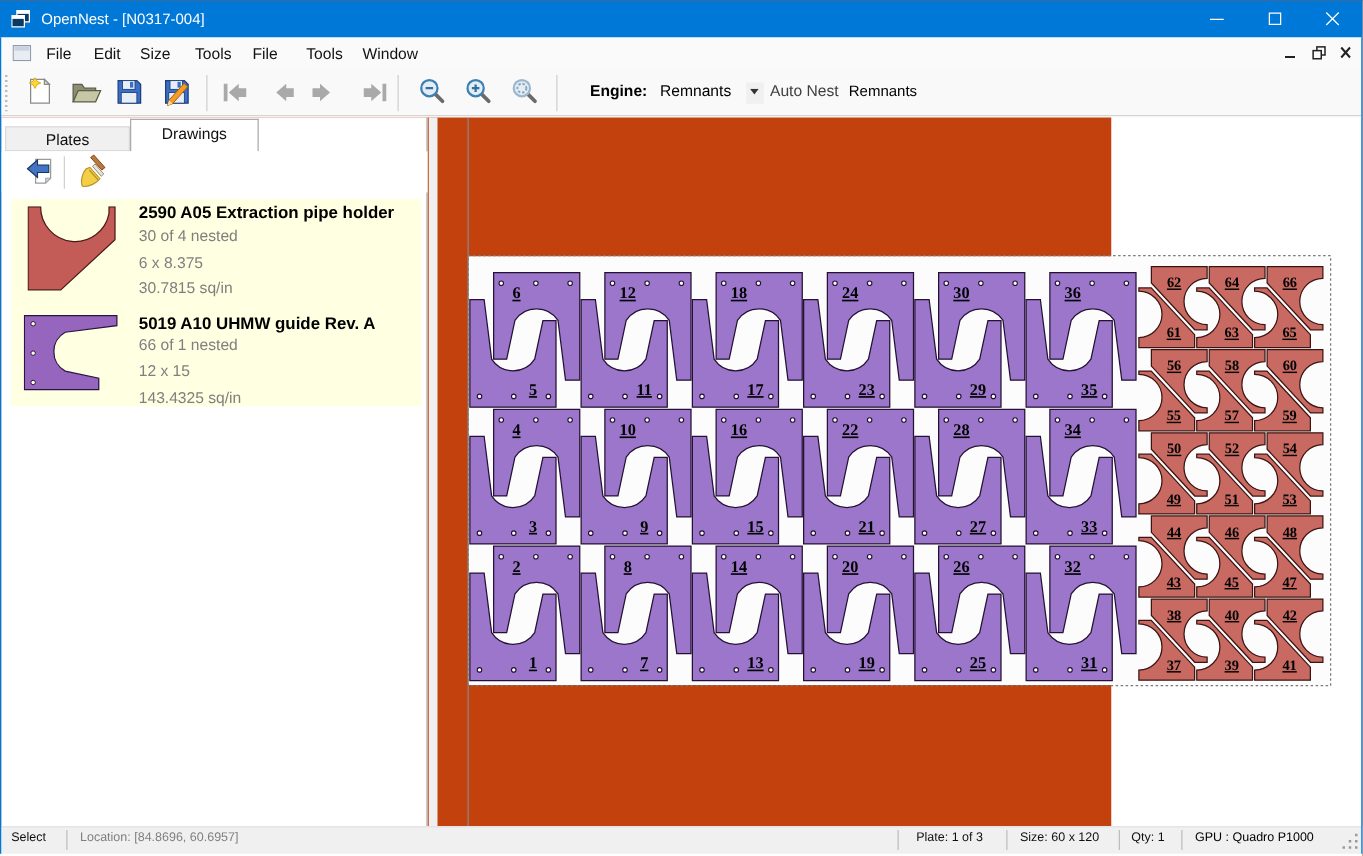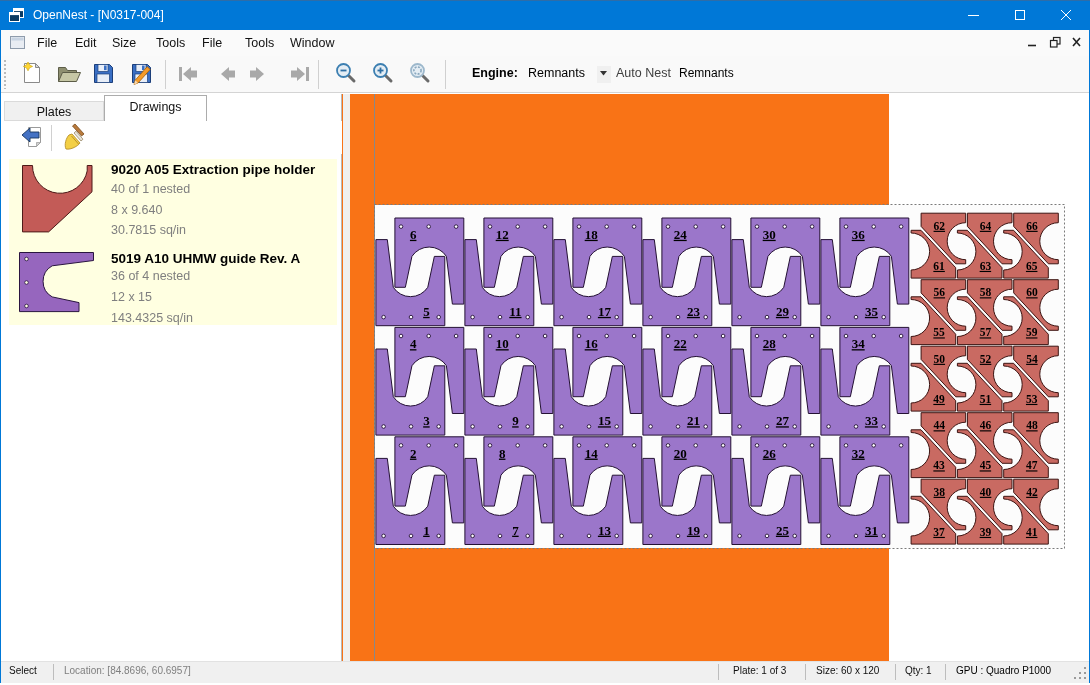--- a/index.html
+++ b/index.html
@@ -3,21 +3,21 @@
 *{margin:0;padding:0;box-sizing:border-box;}
 body{width:1090px;height:685px;position:relative;overflow:hidden;
  font-family:"Liberation Sans",sans-serif;background:#fff;}
 .abs{position:absolute;}
 #titlebar{left:0;top:0;width:1090px;height:30px;background:#0078d7;border-top:1px solid #2e6da8;}
 #title{left:33px;top:8px;color:#fff;font-size:12px;}
 #menubar{left:1px;top:30px;width:1088px;height:26px;background:#fafafa;}
 .mi{top:36px;font-size:12.5px;color:#111;}
 #toolbar{left:1px;top:56px;width:1088px;height:37px;background:#f9f9f9;border-bottom:1px solid #d4d4d4;}
 .tsep{top:4px;width:1px;height:29px;background:#d0d0d0;}
-#content{left:1px;top:94px;width:888px;height:567px;background:#f97316;}
+#content{left:1px;top:94px;width:888px;height:567px;background:#c2410c;}
 #panel{left:0;top:0;width:341px;height:567px;background:#fff;border-right:1px solid #b9b9b9;}
 #splitter{left:342px;top:0;width:7px;height:567px;background:#f0f0f0;}
 .tab{top:2px;font-size:12.5px;color:#111;text-align:center;}
 #tab1{left:3px;top:7px;width:100px;height:20px;background:#f0f0f0;border:1px solid #dadada;line-height:20px;}
 #tab2{left:103px;top:1px;width:103px;height:26px;background:#fff;border:1px solid #acacac;border-bottom:none;line-height:22px;}
 #ptool{left:0;top:27px;width:341px;height:33px;background:#fff;}
 #list{left:8px;top:65px;width:328px;height:166px;background:#ffffe1;}
 .lt{font-size:13.5px;font-weight:bold;color:#000;}
 .lg{font-size:12.5px;color:#7f7f7f;}
 #statusbar{left:0;top:661px;width:1090px;height:22px;background:#f0f0f0;border-top:1px solid #e2e2e2;}
@@ -301,32 +301,32 @@
         <use href="#rB" x="654.7" y="399.5"></use>
         <use href="#rA" x="664.7" y="385.2"></use>
         <text x="682.9" y="401.8" font-size="11.5" font-weight="bold" text-anchor="middle" text-decoration="underline">42</text>
         <text x="682.7" y="441.9" font-size="11.5" font-weight="bold" text-anchor="middle" text-decoration="underline">41</text>
       </g>
     </svg>
 </div>
 <svg class="abs" style="left:22px;top:165px" width="71" height="68">
 <path d="M0.5,0.5 h10 a27.6,27.6 0 0 0 54.7,5.4 v-5.4 h4.8 v26.3 l-43.4,40.1 h-26.1 z" fill="#c35b57" stroke="#4d1a18"></path>
 </svg>
-<div class="lt abs" style="left:111px;top:162px">9020 A05 Extraction pipe holder</div>
-<div class="lg abs" style="left:111px;top:182px">40 of 1 nested</div>
-<div class="lg abs" style="left:111px;top:203px">8 x 9.640</div>
+<div class="lt abs" style="left:111px;top:162px">2590 A05 Extraction pipe holder</div>
+<div class="lg abs" style="left:111px;top:182px">30 of 4 nested</div>
+<div class="lg abs" style="left:111px;top:203px">6 x 8.375</div>
 <div class="lg abs" style="left:111px;top:223px">30.7815 sq/in</div>
 <svg class="abs" style="left:19px;top:252px" width="76" height="61">
 <path d="M0.5,0.5 h74 v8 l-41.3,5.3 a17.8,17.8 0 0 0 0,31.1 l26.8,5.7 v9 h-59.5 z" fill="#9666be" stroke="#2a1540"></path>
 <circle cx="7.5" cy="7" r="1.8" fill="#ffffe1" stroke="#2a1540" stroke-width="0.8"></circle>
 <circle cx="7.5" cy="30.5" r="1.8" fill="#ffffe1" stroke="#2a1540" stroke-width="0.8"></circle>
 <circle cx="7.5" cy="54" r="1.8" fill="#ffffe1" stroke="#2a1540" stroke-width="0.8"></circle>
 </svg>
 <div class="lt abs" style="left:111px;top:251px">5019 A10 UHMW guide Rev. A</div>
-<div class="lg abs" style="left:111px;top:269px">36 of 4 nested</div>
+<div class="lg abs" style="left:111px;top:269px">66 of 1 nested</div>
 <div class="lg abs" style="left:111px;top:290px">12 x 15</div>
 <div class="lg abs" style="left:111px;top:311px">143.4325 sq/in</div>
 <div id="statusbar" class="abs"></div>
 <div class="st abs" style="left:9px;top:665px">Select</div>
 <div class="ssep abs" style="left:53px;top:664px"></div>
 <div class="st abs" style="left:64px;top:665px;color:#7f7f7f">Location: [84.8696, 60.6957]</div>
 <div class="ssep abs" style="left:718px;top:664px"></div>
 <div class="st abs" style="left:733px;top:665px">Plate: 1 of 3</div>
 <div class="ssep abs" style="left:805px;top:664px"></div>
 <div class="st abs" style="left:816px;top:665px">Size: 60 x 120</div>

